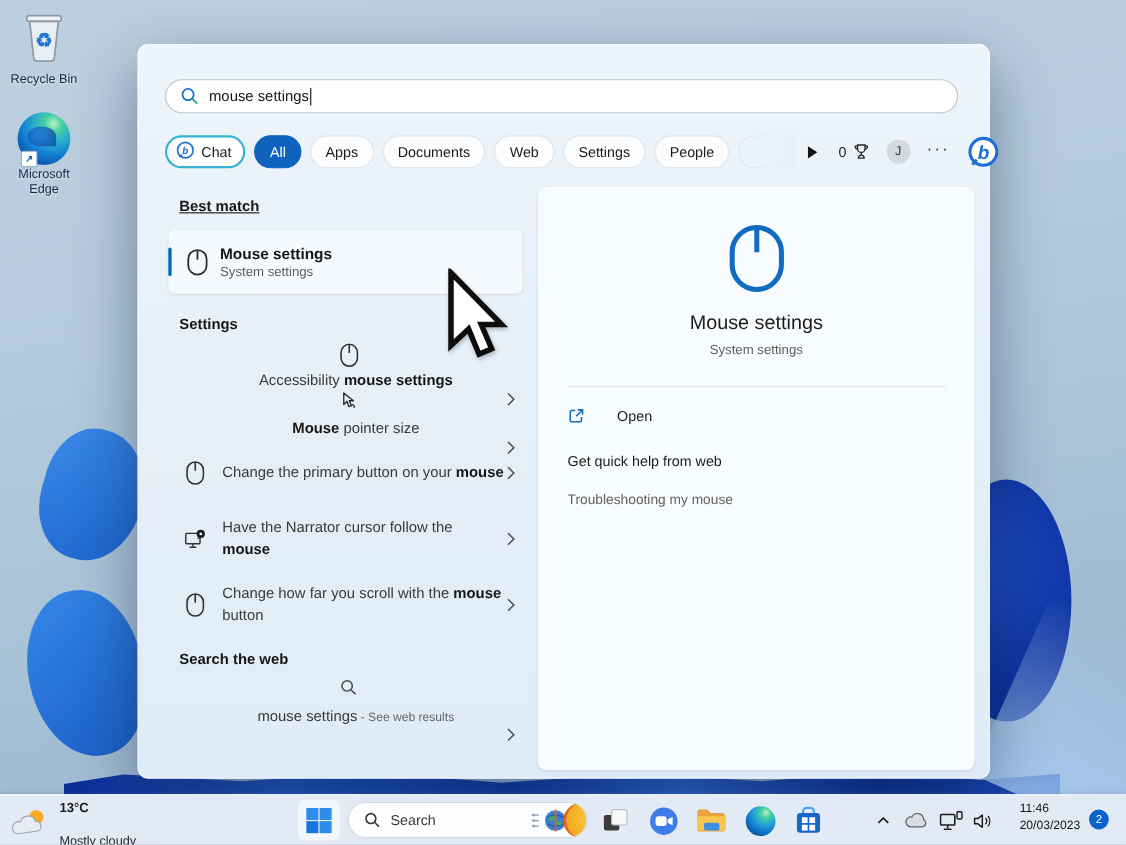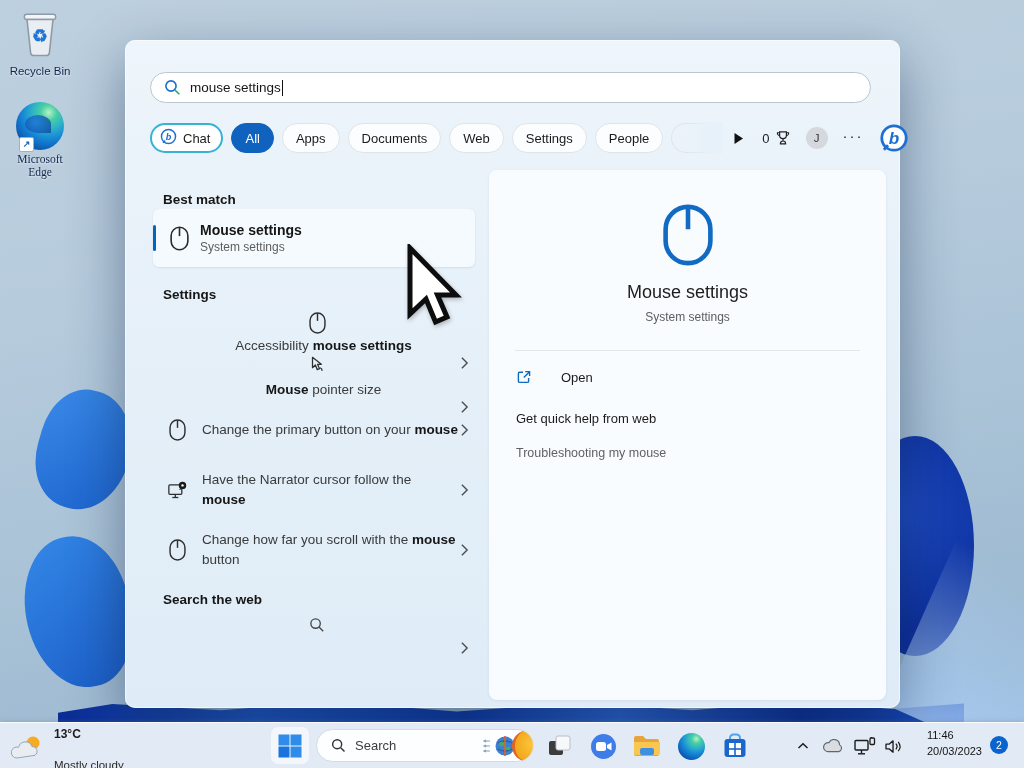--- a/index.html
+++ b/index.html
@@ -53,21 +53,21 @@
   .f-right{margin-left:auto;display:flex;align-items:center;gap:15px;}
   .playbtn{display:flex;align-items:center;justify-content:center;width:18px;}
   .rewards{display:flex;align-items:center;gap:5px;font-size:13px;color:#1b1b1b;}
   .avatar{width:22px;height:22px;border-radius:50%;background:#d5d9dd;color:#333;font-size:11.5px;
     display:flex;align-items:center;justify-content:center;}
   .dots{font-size:15px;letter-spacing:2px;color:#222;padding-bottom:6px;}
   .bingbtn{position:relative;width:30px;height:30px;}
 
   
   .heading{position:absolute;left:38px;font-size:13.5px;font-weight:bold;color:#161616;}
-  .h-best{top:152px;} .h-settings{top:247px;} 
+  .h-best{top:140px;text-decoration:underline;} .h-settings{top:247px;} 
   .bestrow{position:absolute;left:28px;top:169px;width:322px;height:58px;background:#f4fafd;
     border-radius:6px;box-shadow:0 1px 2px rgba(120,140,160,.18);display:flex;align-items:center;}
   .bestbar{position:absolute;left:0;top:16px;width:3px;height:26px;border-radius:2px;background:#0067c0;}
   .bestrow .bm-icon{margin-left:17px;width:22px;display:flex;}
   .bm-text{margin-left:8px;}
   .bm-title{font-size:14px;font-weight:bold;color:#161616;}
   .bm-sub{font-size:12px;color:#5d5d5d;margin-top:2px;}
   .results{position:absolute;left:28px;top:272px;width:322px;}
   .result-row{display:flex;align-items:center;padding:0 6px 0 12px;box-sizing:border-box;width:100%;}
   .r1{height:44px;flex-direction:column;} .r2{height:60px;}
@@ -130,21 +130,21 @@
       <text x="20" y="33" text-anchor="middle" font-size="17" fill="#1f74d4" font-weight="bold">♻</text>
     </svg>
     <div class="lbl">Recycle Bin</div>
   </div>
 
   <div class="dicon dicon-edge">
     <div class="edge-ball">
       <div class="edge-swirl"></div>
       <div class="shortcut">↗</div>
     </div>
-    <div class="lbl" style="width:64px;margin:3px auto 12px;font-family:Liberation Serif, serif;">Microsoft Edge</div>
+    <div class="lbl" style="width:64px;margin:3px auto 12px;">Microsoft Edge</div>
   </div>
 
   <div class="panel">
 
     <div class="searchbox">
       <svg width="17" height="17" viewBox="0 0 18 18">
         <circle cx="7.4" cy="7.4" r="5.4" fill="none" stroke="#1a6fd0" stroke-width="1.7"></circle>
         <line x1="11.6" y1="11.6" x2="16.2" y2="16.2" stroke="#27a56a" stroke-width="1.7"></line>
       </svg>
       <span class="q">mouse settings</span>
@@ -291,20 +291,21 @@
           </span>
         </div>
         <div class="h-web">Search the web</div>
         <div class="result-row r1">
           <span class="r-icon">
             <svg width="16" height="16" viewBox="0 0 18 18">
               <circle cx="7.4" cy="7.4" r="5.3" fill="none" stroke="#454545" stroke-width="1.5"></circle>
               <line x1="11.5" y1="11.5" x2="16" y2="16" stroke="#454545" stroke-width="1.5"></line>
             </svg>
           </span>
+          <span class="r-text"><span>mouse settings</span><span class="small"> - See web results</span></span>
           <span class="r-chev">
             <svg width="9" height="14" viewBox="0 0 10 16">
               <path d="M2 2 L8 8 L2 14" fill="none" stroke="#4d4d4d" stroke-width="1.6"></path>
             </svg>
           </span>
         </div>
       </div>
 
     <div class="card">
       <div class="micon">

